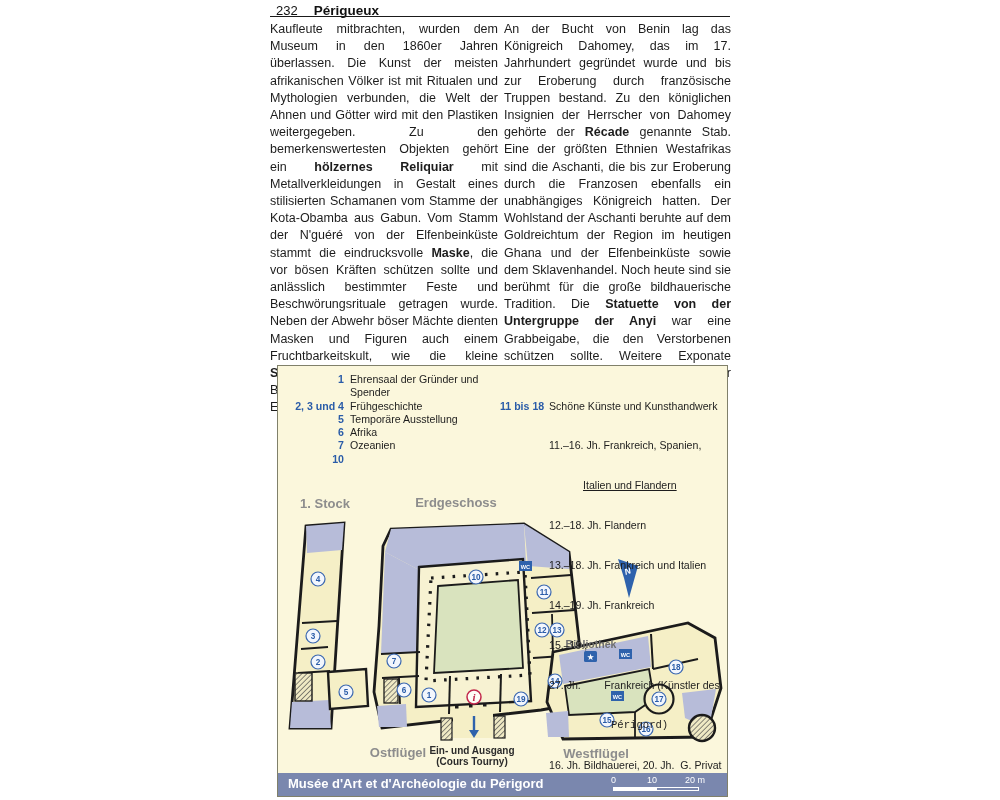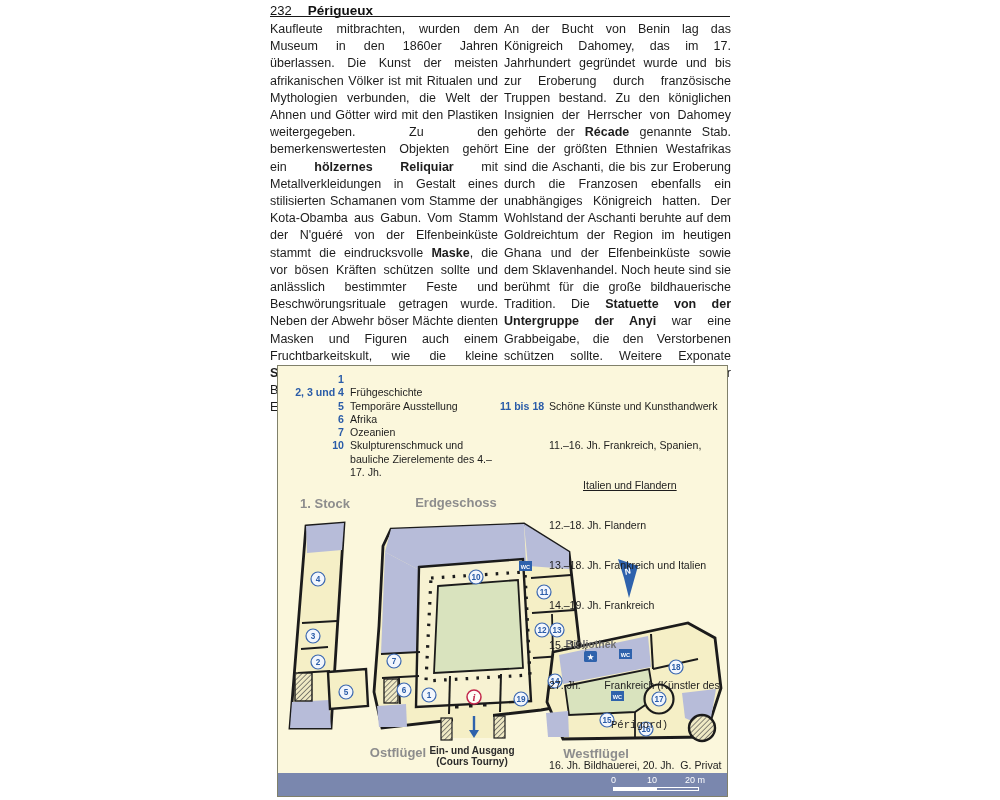--- a/index.html
+++ b/index.html
@@ -1,19 +1,19 @@
 <!DOCTYPE html>
 <html><head>
 <meta charset="utf-8">
 <style>
   html,body{margin:0;padding:0;background:#ffffff;}
   .page{position:relative;width:1000px;height:800px;background:#fff;overflow:hidden;
         font-family:"Liberation Sans", sans-serif;color:#1c1c1c;}
   
-  .hdr{position:absolute;left:270px;top:1px;width:460px;}
+  .hdr{position:absolute;left:276px;top:1px;width:460px;}
   .hdr .pnum{font-size:13px;color:#111;}
   .hdr .ptitle{font-size:13.5px;font-weight:bold;margin-left:16px;color:#111;}
   .hdr-rule{position:absolute;left:270px;top:15.5px;width:460px;height:1.6px;background:#1a1a1a;}
   
   .col{position:absolute;top:21px;width:228px;font-size:12.5px;line-height:17.2px;
        text-align:justify;text-align-last:left;}
   .col .bold{font-weight:bold;}
   .col-left{left:270px;}
   .col-right{left:504px;width:227px;}
   
@@ -235,59 +235,60 @@
         <text x="318" y="392" font-size="13" font-weight="bold" fill="#8d8d8d">Westflügel</text>
         <text x="313" y="282" font-size="10.5" font-weight="bold" fill="#6e6e6e">Bibliothek</text>
         <text x="194" y="388" font-size="10" font-weight="bold" fill="#2b2b2b">Ein- und Ausgang</text>
         <text x="194" y="399" font-size="10" font-weight="bold" fill="#2b2b2b">(Cours Tourny)</text>
       </g>
     </svg>
 
     <div class="legend legend-left">
       <div class="lrow">
           <span class="lnum">1</span>
+          <span class="ltext">Ehrensaal der Gründer und Spender</span>
         </div>
       <div class="lrow">
           <span class="lnum">2, 3 und 4</span>
           <span class="ltext">Frühgeschichte</span>
         </div>
       <div class="lrow">
           <span class="lnum">5</span>
           <span class="ltext">Temporäre Ausstellung</span>
         </div>
       <div class="lrow">
           <span class="lnum">6</span>
           <span class="ltext">Afrika</span>
         </div>
       <div class="lrow">
           <span class="lnum">7</span>
           <span class="ltext">Ozeanien</span>
         </div>
       <div class="lrow">
           <span class="lnum">10</span>
-          <span class="ltext">Skulpturenschmuck und bauliche Zierelemente des 4.–17. Jh.</span>
         </div>
     </div>
 
     <div class="legend legend-right">
       <div class="lrow"><span class="lnum">11 bis 18</span><span class="ltext">Schöne Künste und Kunsthandwerk</span></div>
       <div class="lrow"><span class="lnum"></span><span class="ltext">11.–16. Jh. Frankreich, Spanien,</span></div>
       <div class="lrow"><span class="lnum"></span><span class="ltext ind2">Italien und Flandern</span></div>
       <div class="lrow"><span class="lnum"></span><span class="ltext">12.–18. Jh. Flandern</span></div>
       <div class="lrow"><span class="lnum"></span><span class="ltext">13.–18. Jh. Frankreich und Italien</span></div>
       <div class="lrow"><span class="lnum"></span><span class="ltext">14.–19. Jh. Frankreich</span></div>
       <div class="lrow"><span class="lnum"></span><span class="ltext">15.–19.,</span></div>
       <div class="lrow"><span class="lnum"></span><span class="ltext">27. Jh.        Frankreich (Künstler des</span></div>
       <div class="lrow"><span class="lnum"></span><span class="ltext ind3">Périgord)</span></div>
       <div class="lrow"><span class="lnum"></span><span class="ltext">16. Jh. Bildhauerei, 20. Jh.  G. Privat</span></div>
       <div class="lrow"><span class="lnum"></span><span class="ltext">17.–18. Jh. Bildhauerei, 20. Jh.  J. Hajdu</span></div>
       
     </div>
 
     <div class="map-footer">
+      <span class="ftitle">Musée d'Art et d'Archéologie du Périgord</span>
       <div class="scalebar">
         <span class="s0">0</span>
         <span class="s10">10</span>
         <span class="s20">20 m</span>
         <div class="sbar">
             <div class="h1"></div>
             <div class="h2"></div>
           </div>
       </div>
     </div>

